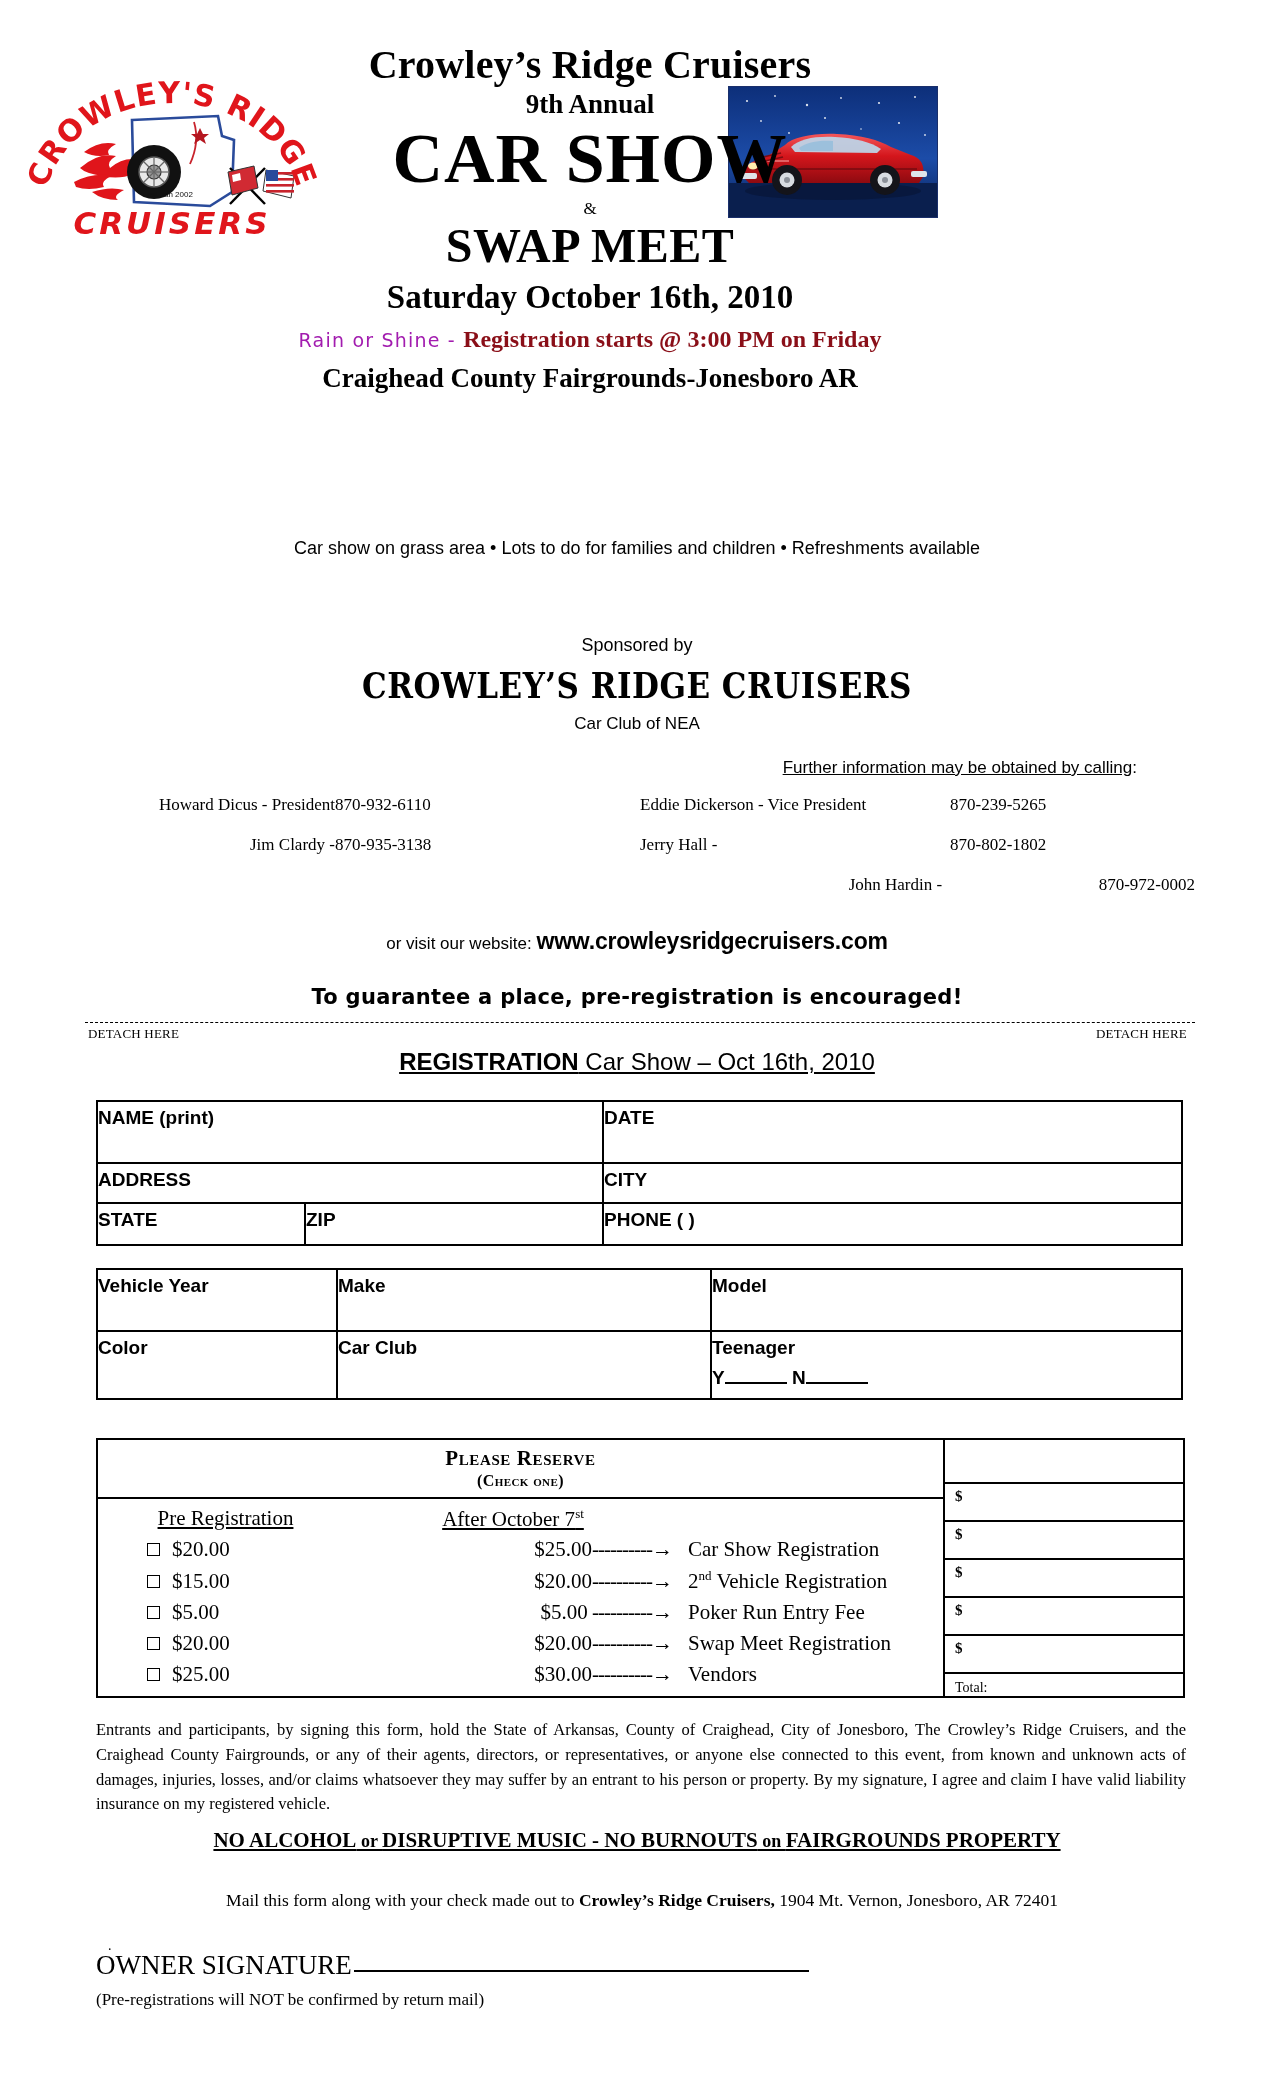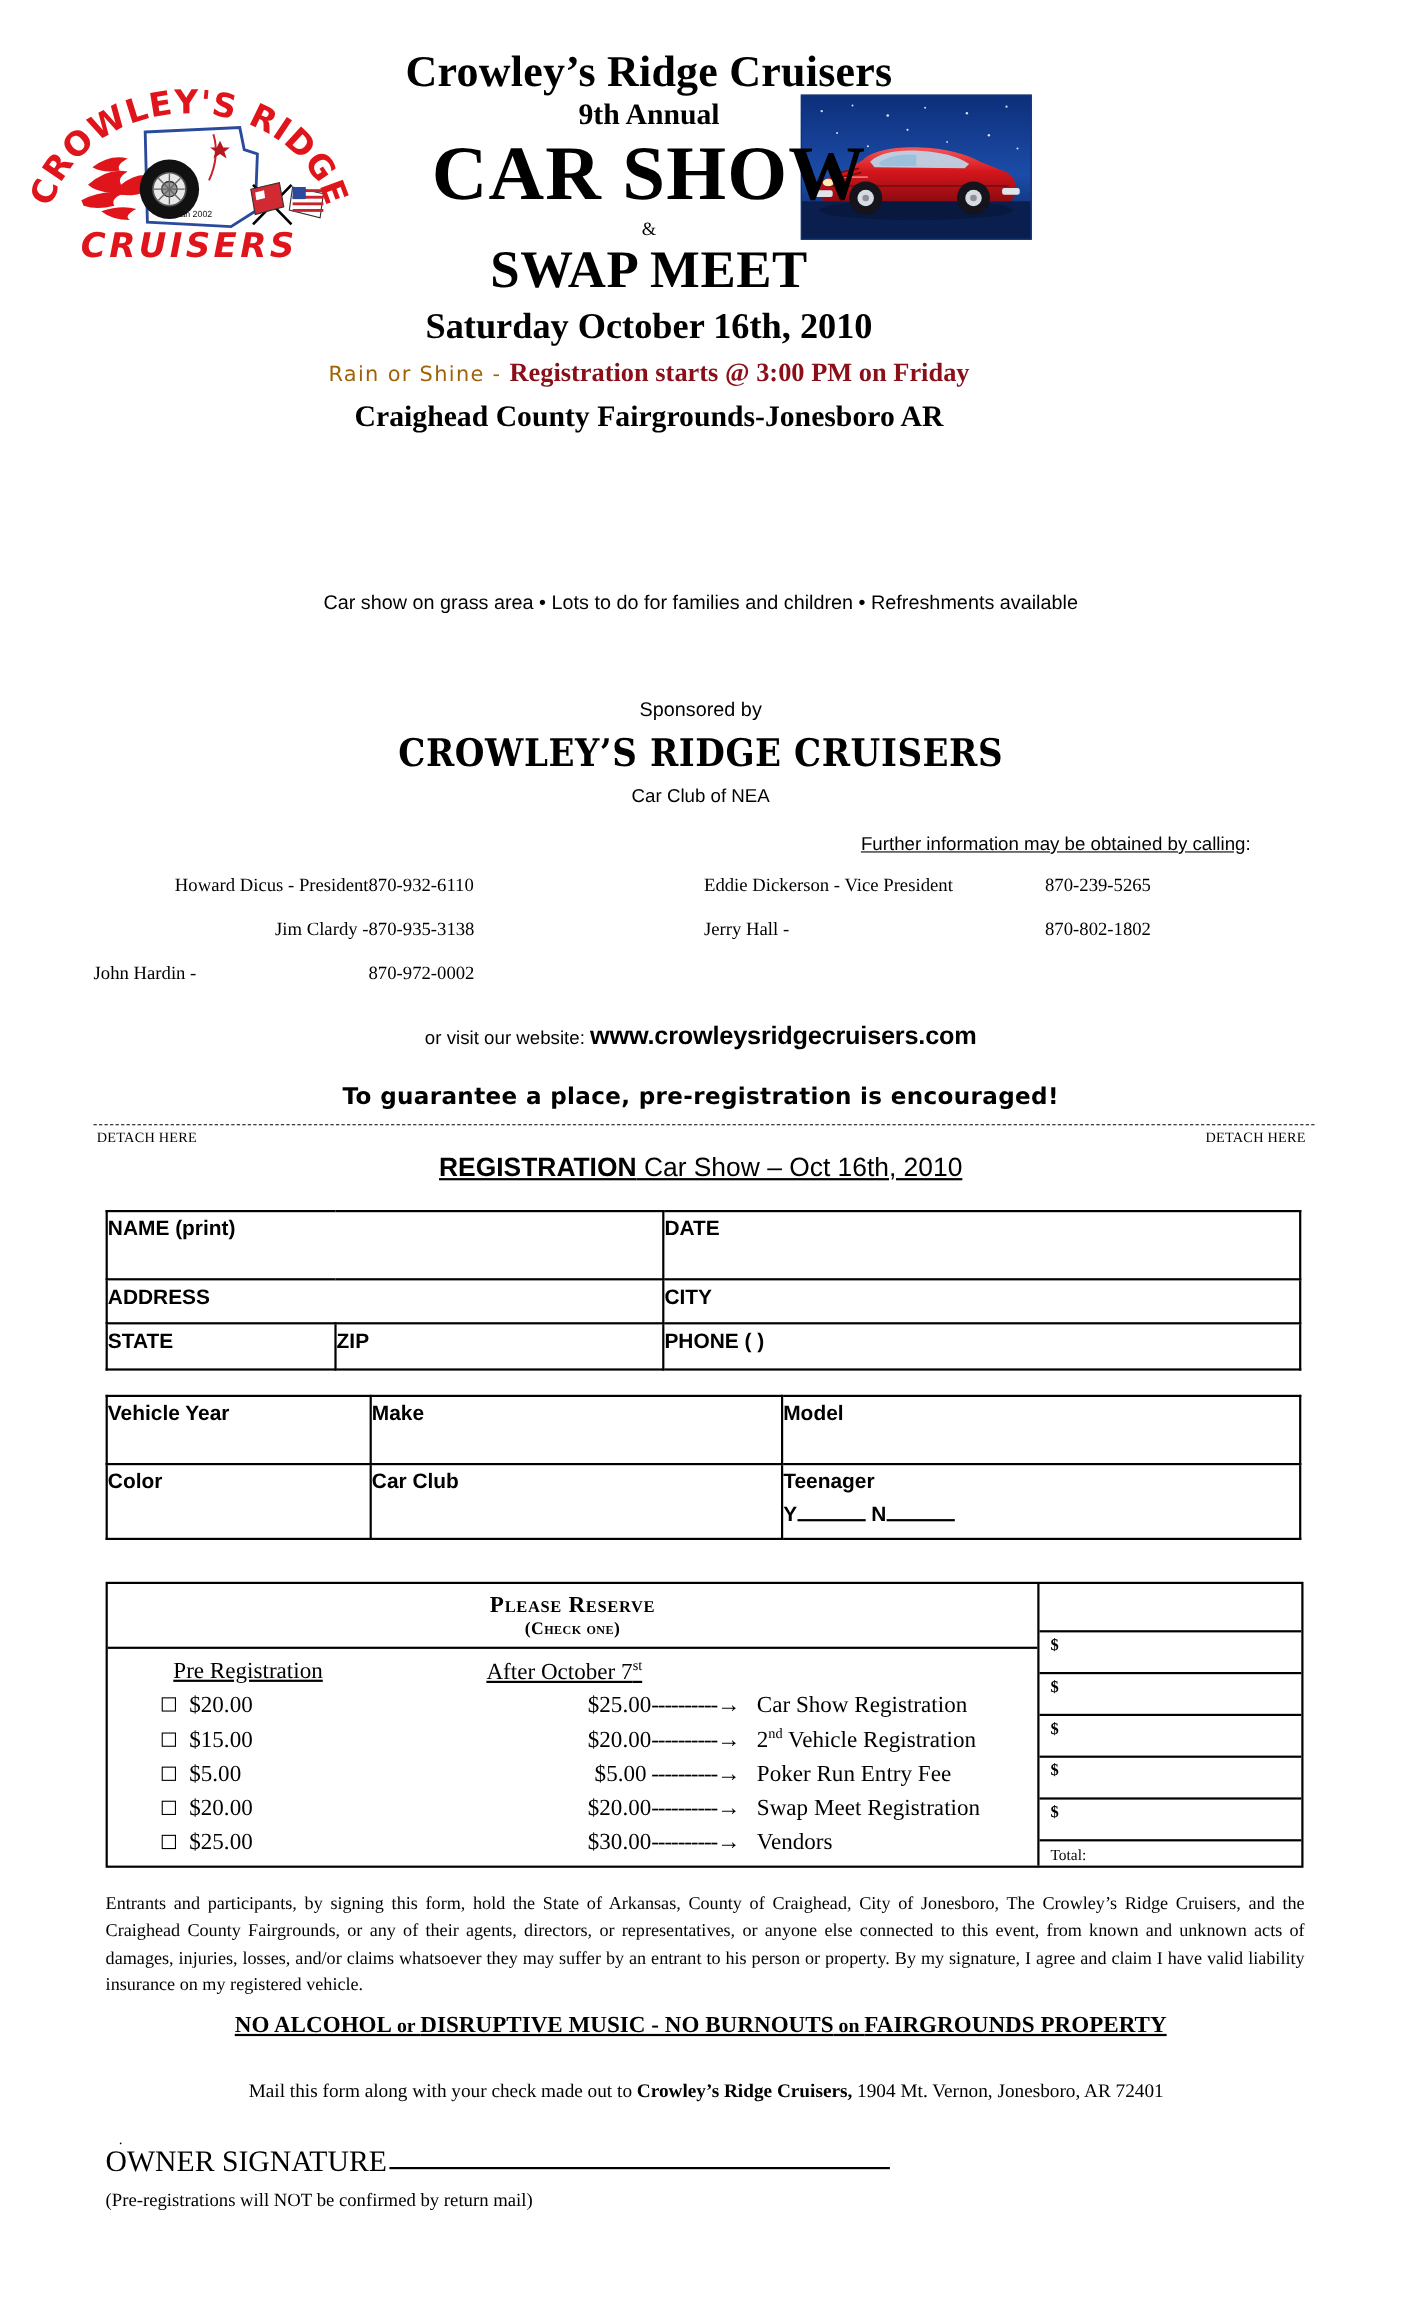--- a/index.html
+++ b/index.html
@@ -22,21 +22,21 @@
   
   .hdr{position:absolute;left:240px;top:44px;width:700px;text-align:center;}
   .h-title{font-size:40px;font-weight:bold;line-height:1.06;letter-spacing:.2px;}
   .h-annual{font-size:27px;font-weight:bold;line-height:1.25;margin-top:2px;}
   .h-carshow{font-size:70px;font-weight:bold;line-height:1.0;margin-top:2px;
              font-family:"Liberation Serif",serif;letter-spacing:1px;}
   .h-amp{font-size:17px;line-height:1.3;margin-top:4px;}
   .h-swap{font-size:48px;font-weight:bold;line-height:1.05;margin-top:1px;letter-spacing:.5px;}
   .h-date{font-size:33px;font-weight:bold;line-height:1.2;margin-top:6px;}
   .h-rain{font-size:22px;line-height:1.25;margin-top:7px;white-space:nowrap;}
-  .h-rain .rain-txt{font-family:"DejaVu Sans",sans-serif;font-size:19px;letter-spacing:1.2px;color:#a16207;}
+  .h-rain .rain-txt{font-family:"DejaVu Sans",sans-serif;font-size:19px;letter-spacing:1.2px;color:#a21caf;}
   .h-rain .reg-txt{color:#8a0f18;font-weight:bold;font-size:24px;font-family:"Liberation Serif",serif;}
   .h-venue{font-size:27px;font-weight:bold;line-height:1.25;margin-top:8px;}
 
   
   .desc{position:absolute;left:137px;top:535px;width:1000px;text-align:center;
         font-family:"Liberation Sans",sans-serif;font-size:18px;line-height:1.45;}
 
   
   .sponsor{position:absolute;left:137px;top:632px;width:1000px;text-align:center;}
   .sp-by{font-family:"Liberation Sans",sans-serif;font-size:18px;line-height:1.5;}
@@ -48,21 +48,21 @@
   
   .further{position:absolute;left:137px;top:758px;width:1000px;text-align:right;
            font-family:"Liberation Sans",sans-serif;font-size:17px;}
   .further span{text-decoration:underline;}
   .contacts{position:absolute;left:85px;top:795px;width:1110px;font-size:17px;}
   .crow{display:flex;margin-bottom:20px;}
   .c-left{width:555px;display:flex;text-align:right;}
   .c-right{width:545px;display:flex;}
   .c-name{display:inline-block;}
   .c-phone{display:inline-block;}
-  .crow-center{display:flex;justify-content:flex-start;margin-bottom:6px;}
+  .crow-center{display:flex;justify-content:flex-end;margin-bottom:6px;}
   .website{position:absolute;left:137px;top:928px;width:1000px;text-align:center;
            font-family:"Liberation Sans",sans-serif;font-size:17px;}
   .website b{font-size:23px;letter-spacing:-.2px;}
 
   
   .guarantee{position:absolute;left:137px;top:985px;width:1000px;text-align:center;
              font-family:"DejaVu Sans",sans-serif;font-weight:bold;font-size:21px;
              letter-spacing:.3px;}
   .detach-line{position:absolute;left:85px;top:1022px;width:1110px;
                border-top:1px dashed #000;}

